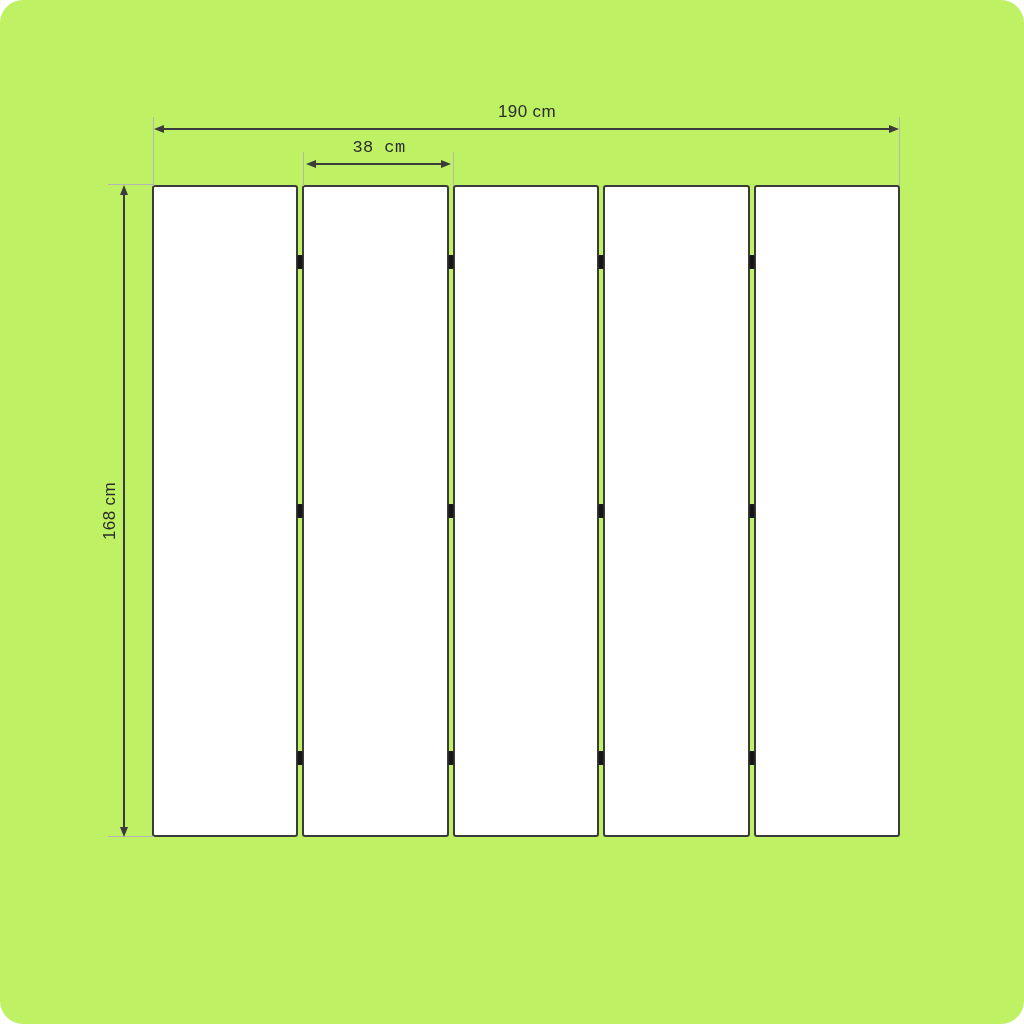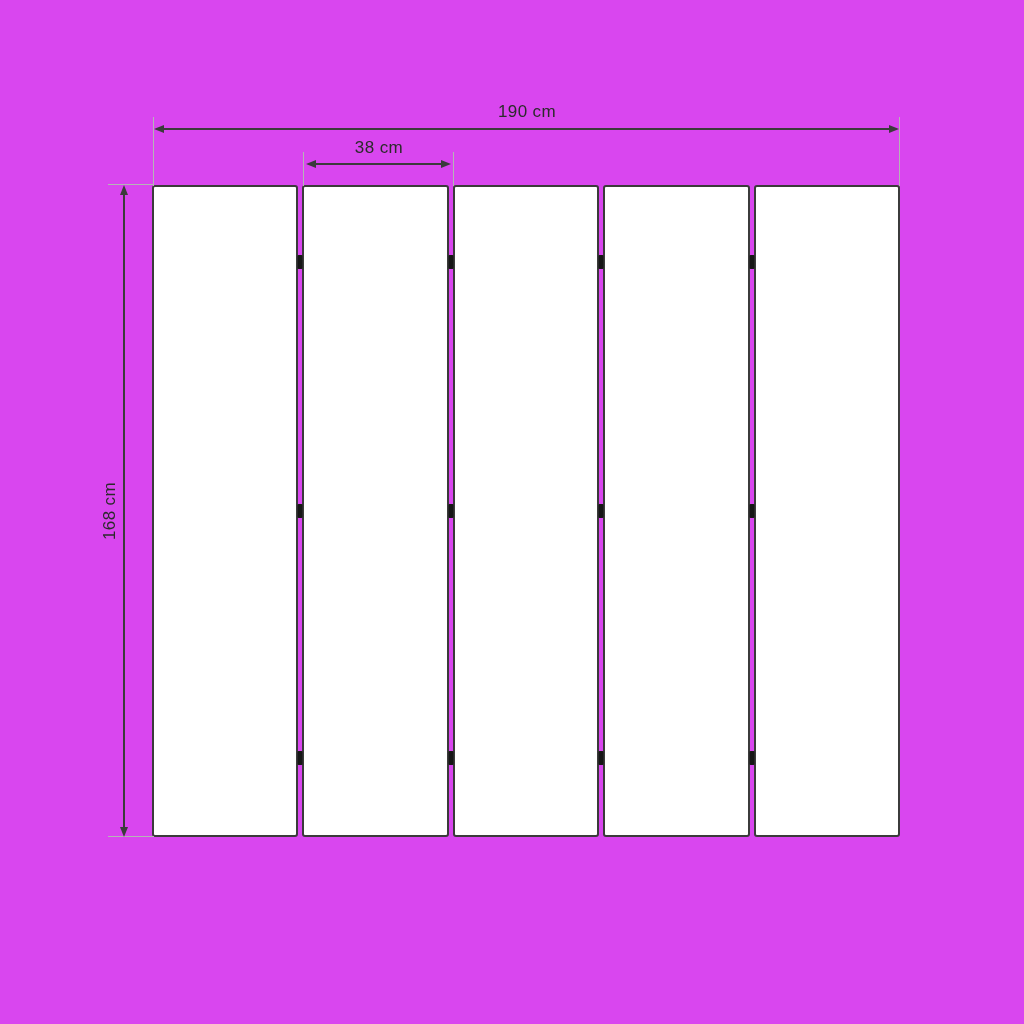--- a/index.html
+++ b/index.html
@@ -1,23 +1,24 @@
 <!DOCTYPE html>
 <html><head>
 <meta charset="utf-8">
 <style>
   html, body { margin: 0; padding: 0; background: #ffffff; }
   .canvas {
     position: relative;
     width: 1024px;
     height: 1024px;
-    background: #d946ef;
+    background: #bef264;
     font-family: "Liberation Sans", sans-serif;
     color: #2b2b2b;
     overflow: hidden;
+    border-radius: 23px;
   }
 
   
   .panel-strip {
     position: absolute;
     left: 152px; top: 185px;
     width: 748px; height: 652px;
     display: flex;
     gap: 4px;
   }
@@ -80,21 +81,21 @@
   .arr-190-l { left: 154px; top: 125px; }
   .arr-190-r { left: 889px; top: 125px; }
   .lbl-190   { left: 154px; top: 102px; width: 746px; }
 
   
   .ext-38-l { left: 303px; top: 152px; width: 1px; height: 34px; }
   .ext-38-r { left: 453px; top: 152px; width: 1px; height: 34px; }
   .line-38  { left: 311px; top: 163px; width: 135px; height: 2px; }
   .arr-38-l { left: 306px; top: 160px; }
   .arr-38-r { left: 441px; top: 160px; }
-  .lbl-38   { left: 304px; top: 138px; width: 150px; }
+  .lbl-38   { left: 304px; top: 138px; width: 150px; font-family: Liberation Mono, monospace; }
 
   
   .ext-168-t { left: 108px; top: 184px; width: 46px; height: 1px; }
   .ext-168-b { left: 108px; top: 836px; width: 46px; height: 1px; }
   .line-168  { left: 123px; top: 191px; width: 2px; height: 640px; }
   .arr-168-t { left: 120px; top: 185px; }
   .arr-168-b { left: 120px; top: 827px; }
   .lbl-168-box {
     position: absolute;
     left: 85px; top: 185px;

